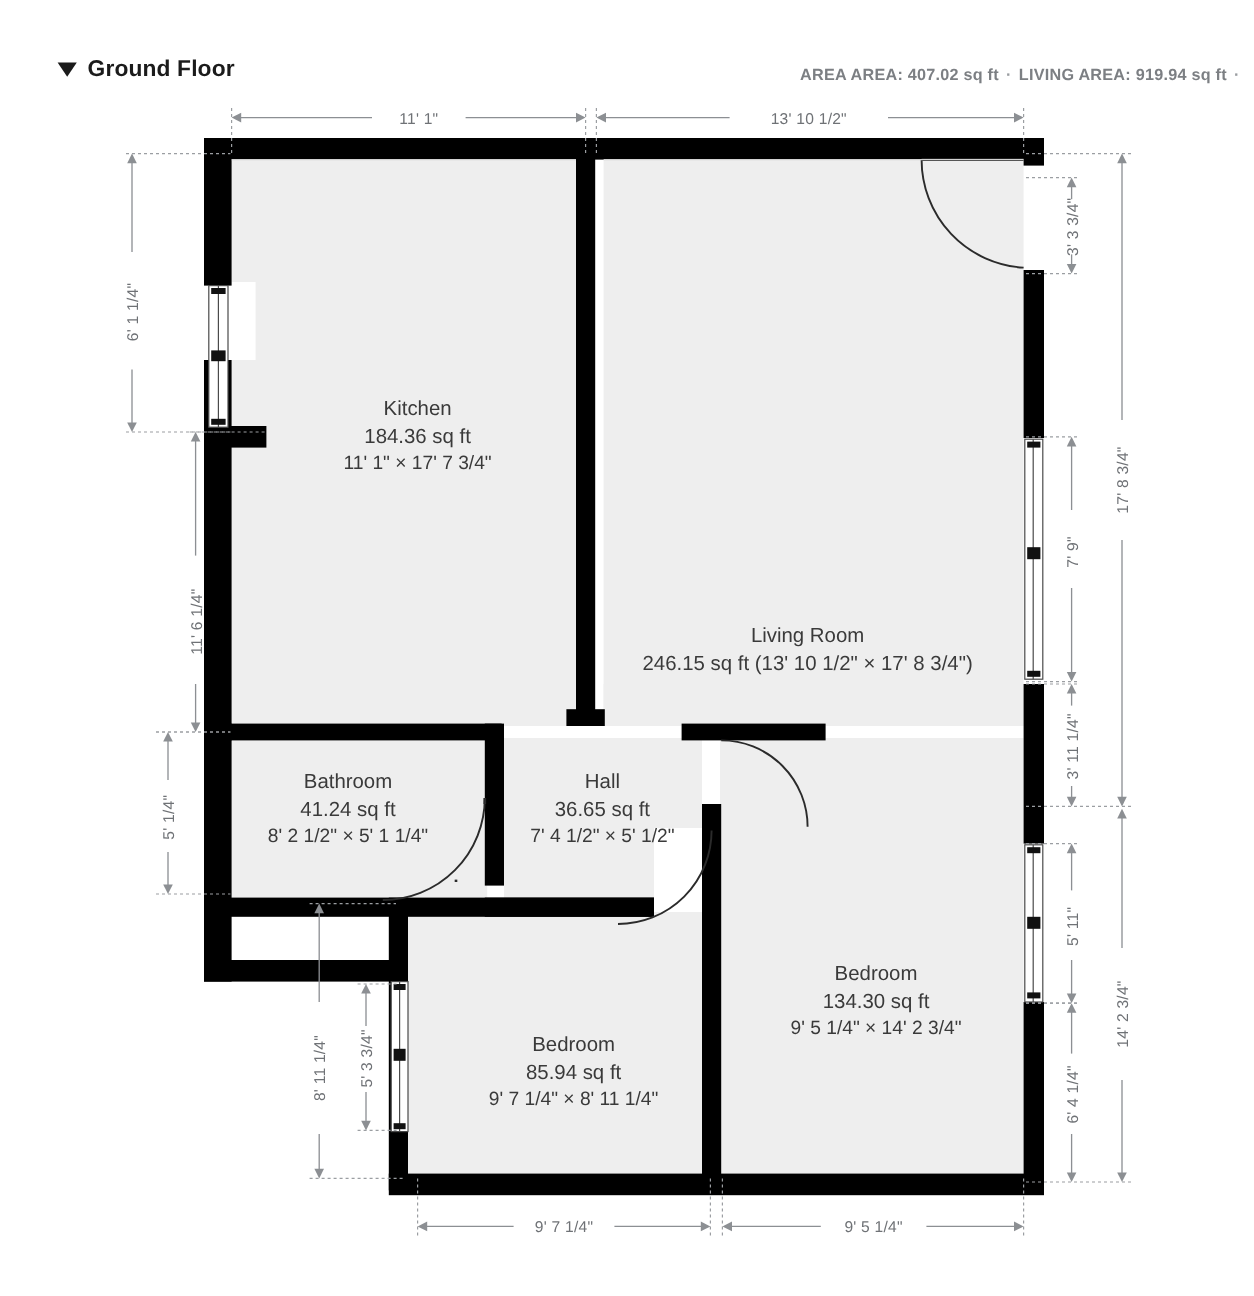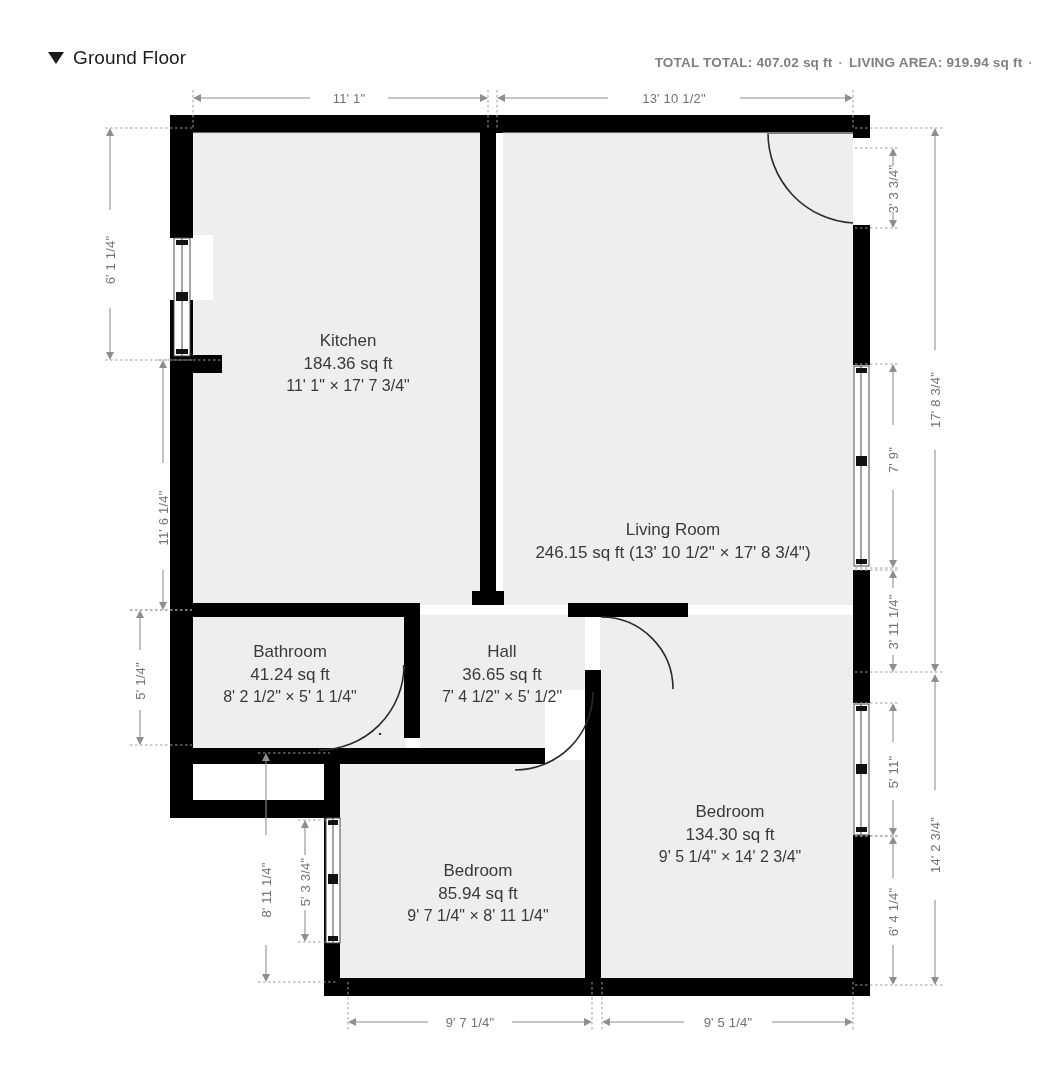--- a/index.html
+++ b/index.html
@@ -9,21 +9,21 @@
     color:#231f20;
     position:relative;
     overflow:hidden;
   }
   #header{
     position:absolute;left:0;top:0;width:1045px;height:86px;
   }
   #floor-title{
     position:absolute;left:48px;top:47px;
     display:flex;align-items:center;gap:9px;
-    font-size:19px;font-weight:normal;letter-spacing:0.1px;
+    font-size:19px;font-weight:bold;letter-spacing:0.1px;
     color:#1b1b1b;
     text-align:center;
   }
   #collapse-caret{
     width:0;height:0;
     border-left:8px solid transparent;
     border-right:8px solid transparent;
     border-top:12px solid #1b1b1b;
     display:inline-block;
   }
@@ -63,21 +63,21 @@
 </style>
 </head>
 <body>
 
 <div id="header">
   <div id="floor-title">
     <span id="collapse-caret"></span>
     <span>Ground Floor</span>
   </div>
   <div id="area-summary">
-    <span>TOTAL TOTAL:</span>
+    <span>AREA AREA:</span>
     <span>407.02 sq ft</span>
     <span class="sep">·</span>
     <span>LIVING AREA:</span>
     <span>919.94 sq ft</span>
     <span class="sep">·</span>
   </div>
 </div>
 
 <div id="plan-wrap">
 <svg width="1045" height="1010" viewBox="0 0 1045 1010">

